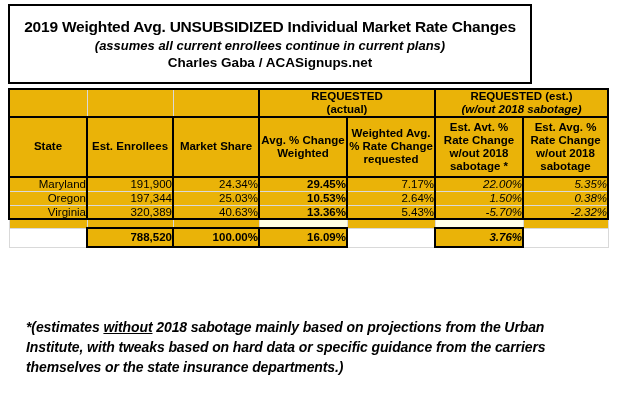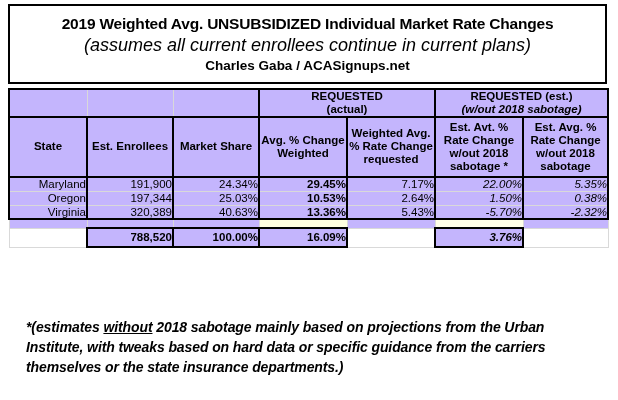--- a/index.html
+++ b/index.html
@@ -7,45 +7,45 @@
     width:618px;height:400px;
     background:#ffffff;
     font-family:"Liberation Sans", sans-serif;
     color:#000000;
     overflow:hidden;
   }
   .sheet{position:relative;width:618px;height:400px;}
 
   
   .title-block{
-    position:absolute;left:8px;top:4px;width:599px;height:80px;
+    position:absolute;left:8px;top:4px;width:524px;height:80px;
     border:2px solid #000;
     box-sizing:border-box;
     display:flex;flex-direction:column;align-items:center;justify-content:center;
     background:#fff;
   }
   .title-line1{font-size:15.5px;font-weight:bold;letter-spacing:-0.2px;white-space:nowrap;}
-  .title-line2{font-size:18px;font-weight:normal;font-style:italic;margin-top:2px;white-space:nowrap;}
+  .title-line2{font-size:13px;font-weight:bold;font-style:italic;margin-top:2px;white-space:nowrap;}
   .title-line3{font-size:13.5px;font-weight:bold;margin-top:2px;white-space:nowrap;text-align:center;}
 
   
   table.grid{
     position:absolute;left:8px;top:88px;
     border-collapse:collapse;
     table-layout:fixed;
     width:599px;
     background:#fff;
   }
   table.grid td{
     border:1px solid #d9d9d9;
     padding:0;
     font-size:11.5px;
     line-height:1.12;
     vertical-align:middle;
-    background:#c4b5fd;
+    background:#eab308;
     box-sizing:border-box;
   }
   
   .hv-t{border-top:2px solid #000 !important;}
   .hv-b{border-bottom:2px solid #000 !important;}
   .hv-l{border-left:2px solid #000 !important;}
   .hv-r{border-right:2px solid #000 !important;}
 
   .grp-head{
     text-align:center;font-size:11.5px;font-weight:bold;

